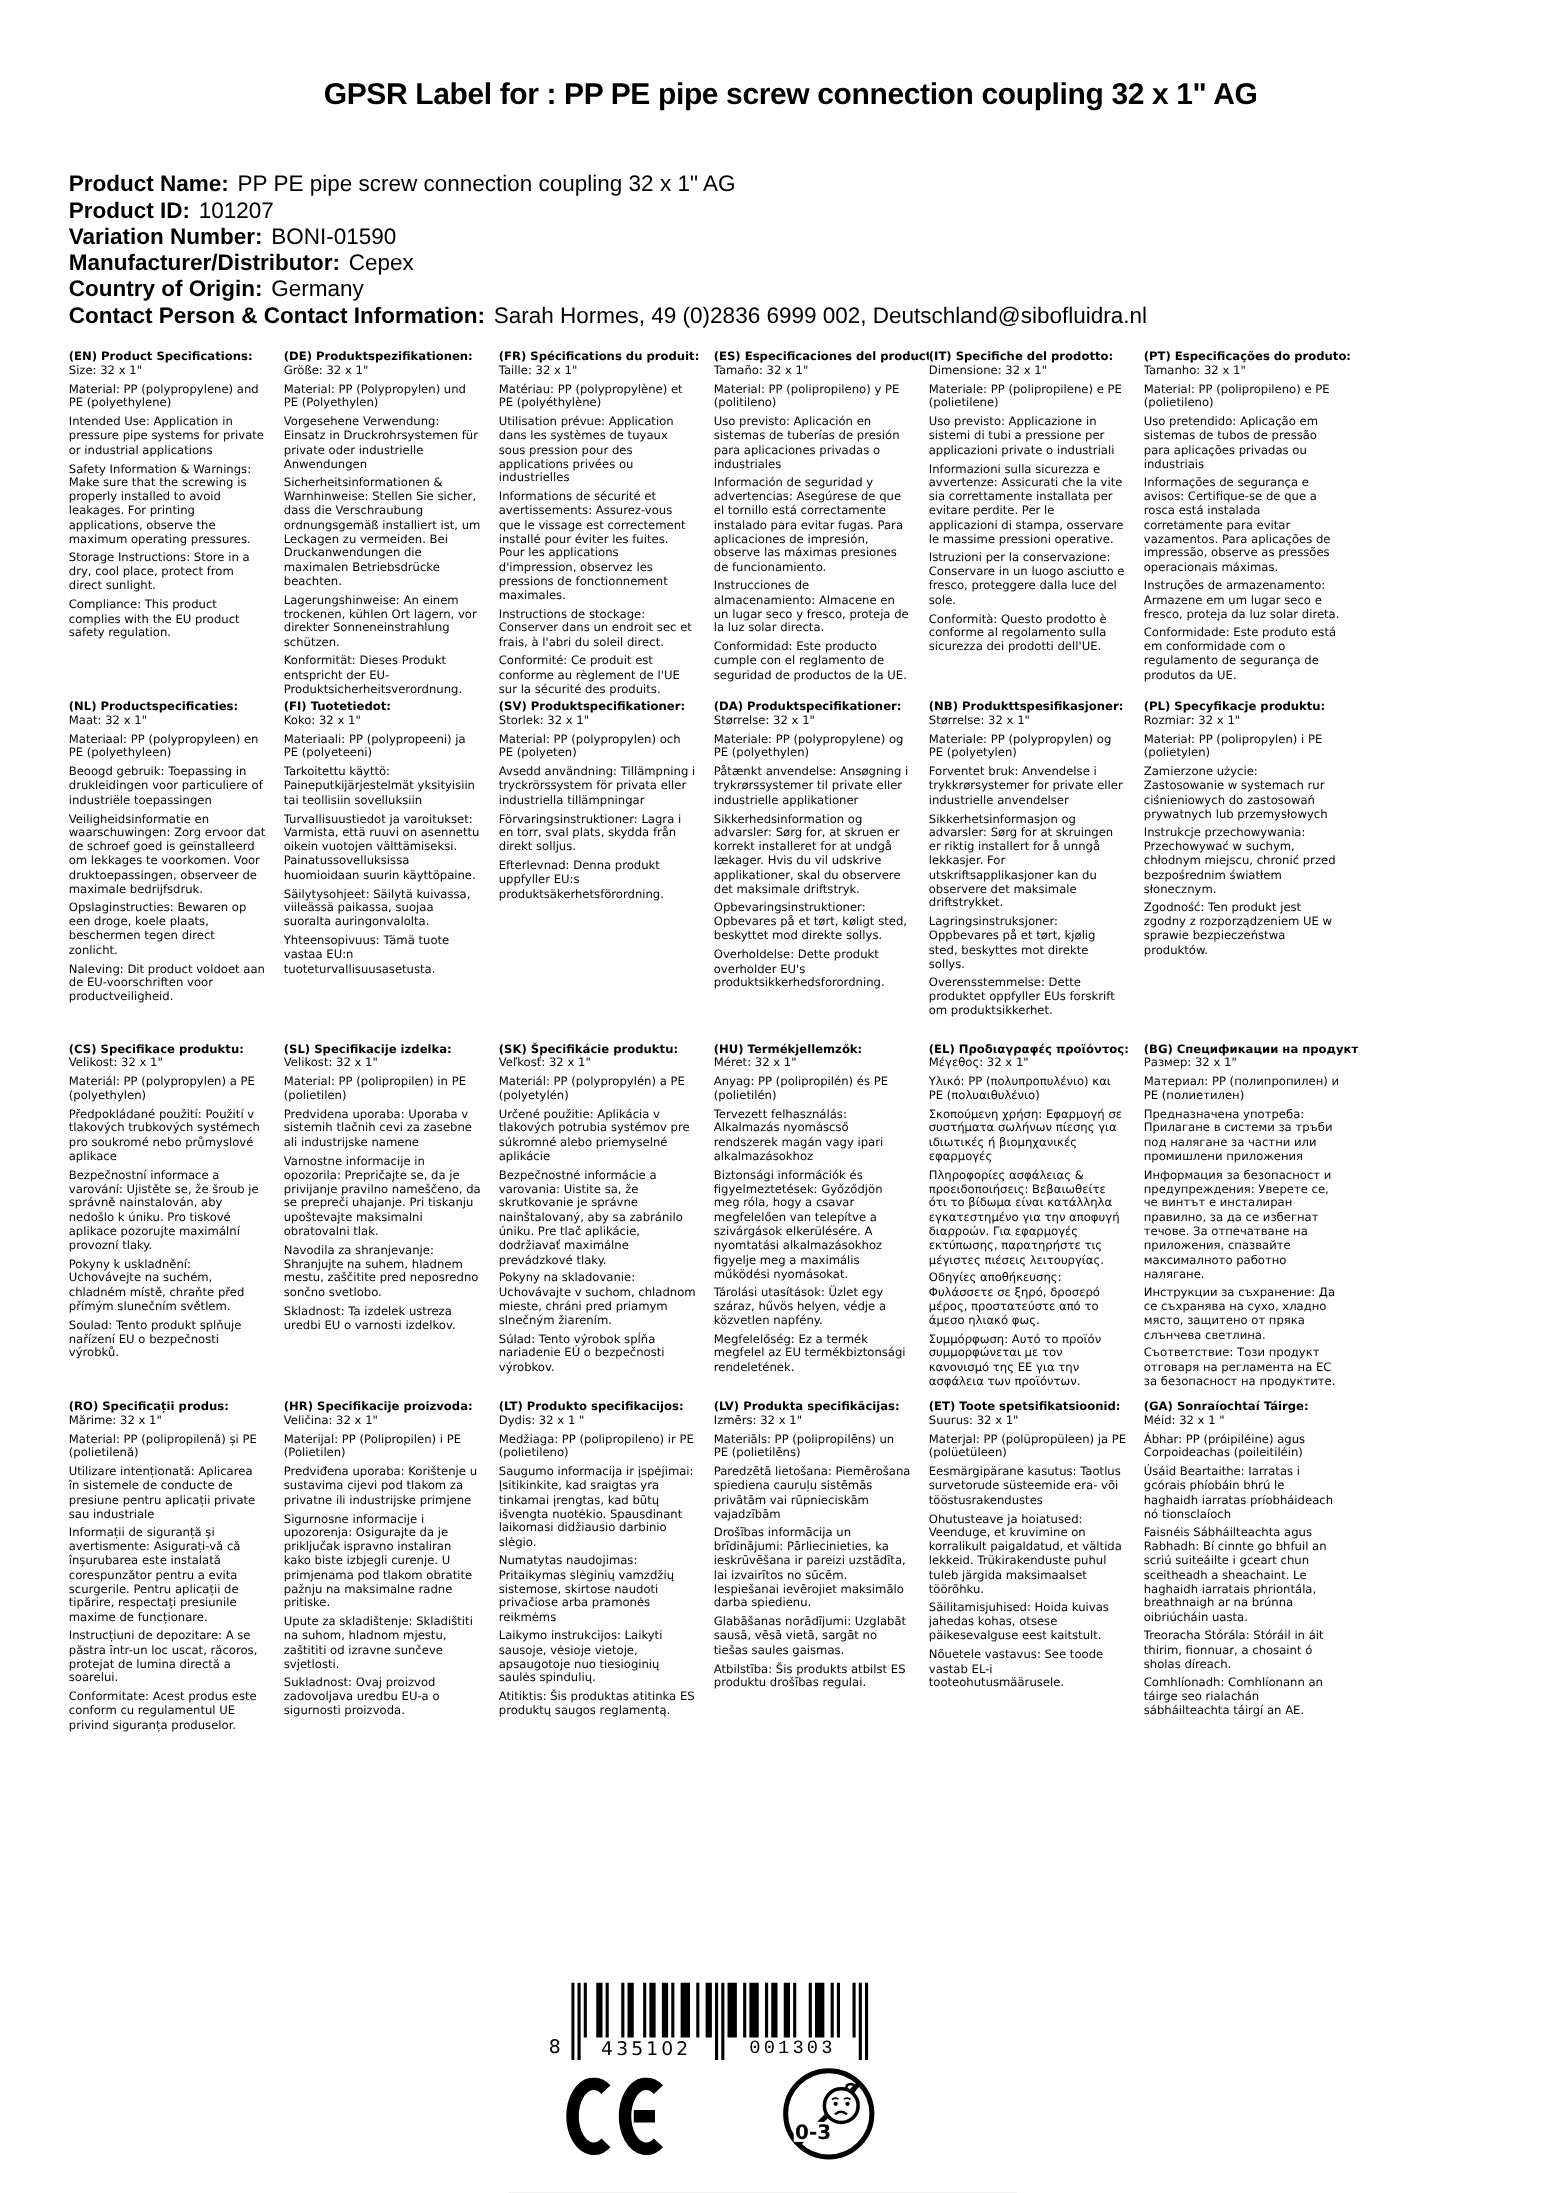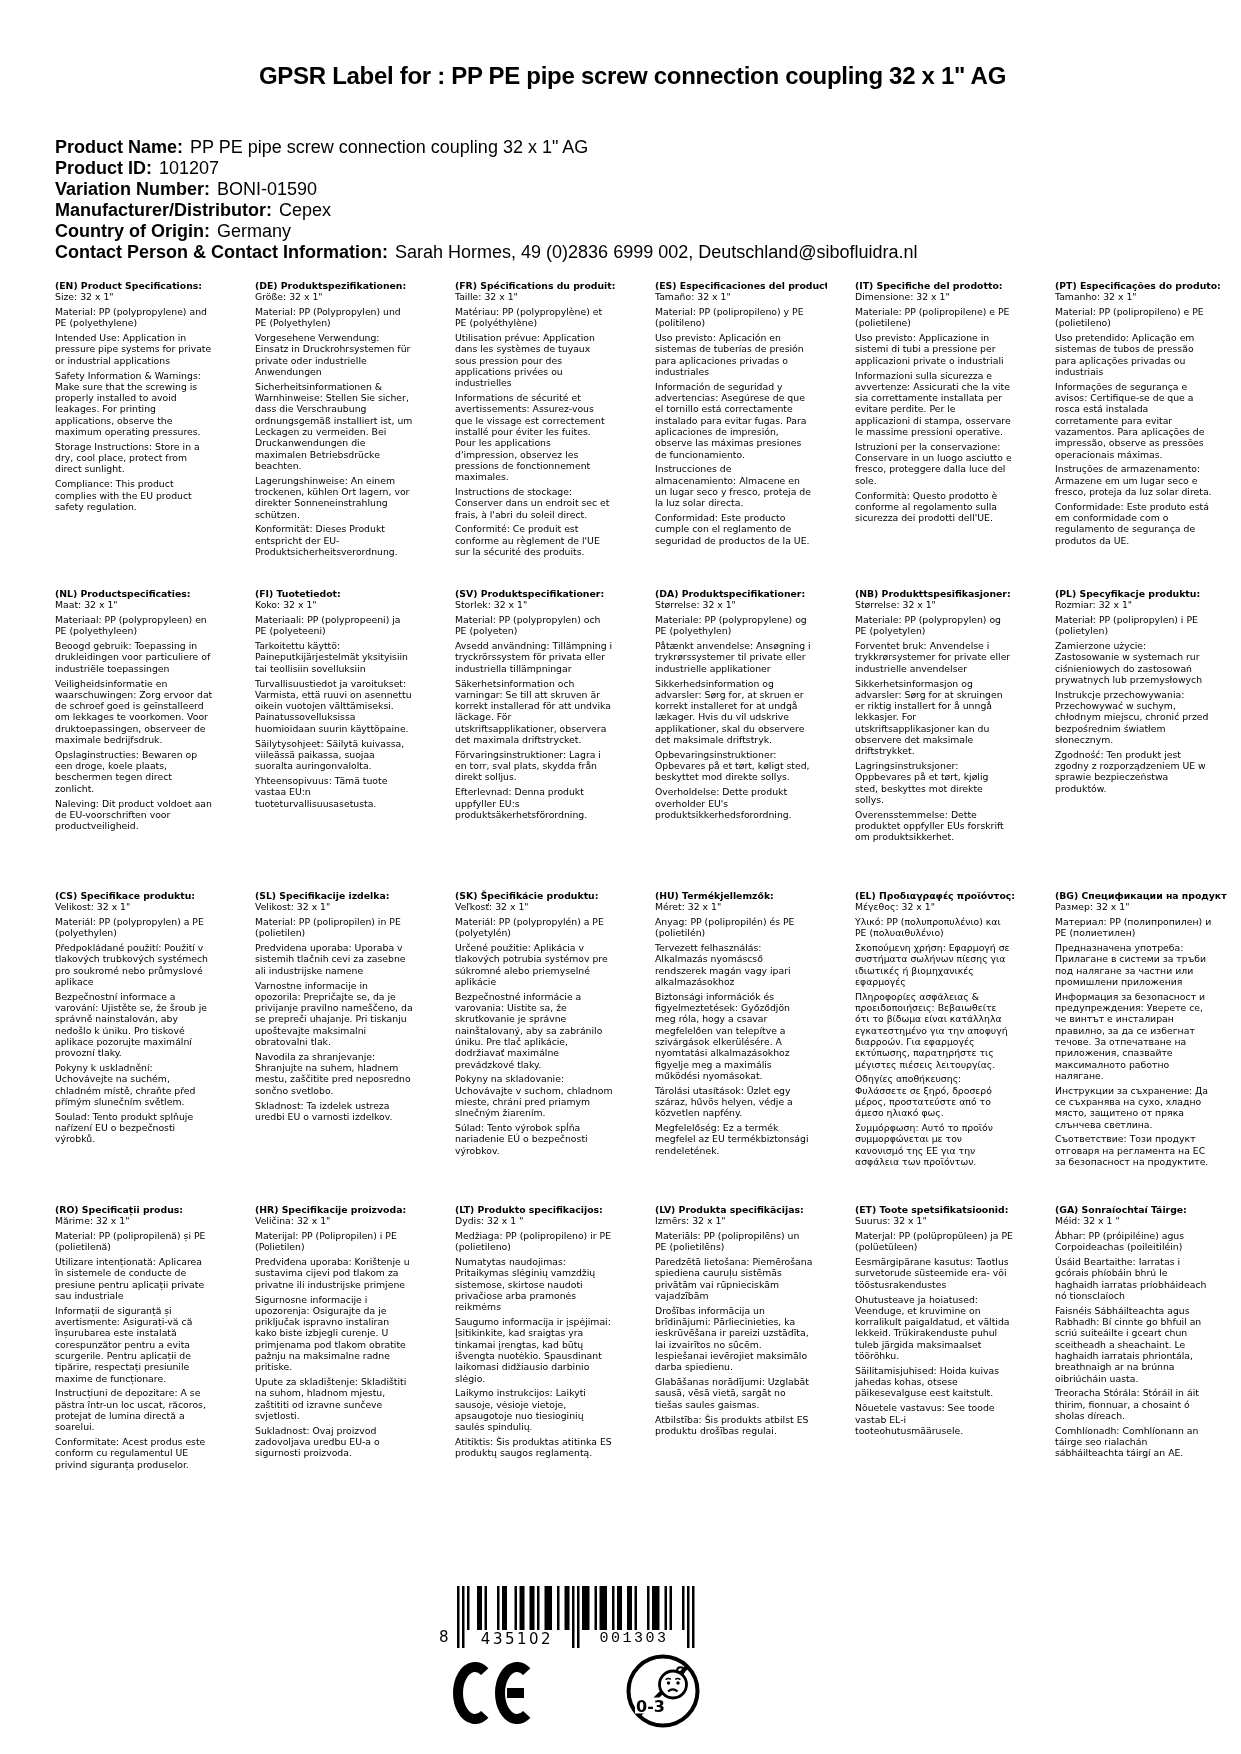--- a/index.html
+++ b/index.html
@@ -4,21 +4,21 @@
 <style>
   html,body{margin:0;padding:0;background:#e8e8e8;}
   .page{position:relative;width:1241px;height:1754px;background:#ffffff;color:#000;
         font-family:"DejaVu Sans",sans-serif;overflow:hidden;margin:0 auto;}
   .title{position:absolute;top:50px;left:0;width:100%;text-align:center;margin:12px;
          font-family:"Liberation Sans",sans-serif;font-size:24px;font-weight:bold;letter-spacing:-0.3px;}
   .product-info{position:absolute;left:55px;top:137px;font-family:"Liberation Sans",sans-serif;
                 font-size:18px;line-height:21px;}
   .pi-label{font-weight:bold;margin-right:7px;}
   .lang-grid{position:absolute;left:55px;top:280px;width:1132px;display:grid;
-             grid-template-columns:repeat(6,172px);grid-template-rows:280px 274px 286px 292px;gap:28px;}
+             grid-template-columns:repeat(6,172px);grid-template-rows:280px 274px 286px 292px;}
   .lang-cell{padding-right:14px;font-size:9.3px;line-height:11.3px;overflow:hidden;}
   .lang-cell h3{font-size:9.3px;line-height:11.3px;margin:0;font-weight:bold;white-space:nowrap;}
   .lang-cell p{margin:0 0 3.5px 0;}
   .barcode{position:absolute;left:437px;top:1586px;width:262px;height:66px;
            font-family:"DejaVu Sans",sans-serif;}
   .barcode svg{display:block;margin-left:20px;}
   .bc-lead{position:absolute;left:2px;top:42px;font-size:15px;}
   .bc-group{position:absolute;top:44px;transform:translateX(-50%);font-size:15px;letter-spacing:2.5px;white-space:nowrap;}
   .bc-left{left:80px;}
   .bc-right{left:197px;font-family:Liberation Mono, monospace;}
@@ -113,21 +113,20 @@
         <p>Tarkoitettu käyttö: Paineputkijärjestelmät yksityisiin tai teollisiin sovelluksiin</p>
         <p>Turvallisuustiedot ja varoitukset: Varmista, että ruuvi on asennettu oikein vuotojen välttämiseksi. Painatussovelluksissa huomioidaan suurin käyttöpaine.</p>
         <p>Säilytysohjeet: Säilytä kuivassa, viileässä paikassa, suojaa suoralta auringonvalolta.</p>
         <p>Yhteensopivuus: Tämä tuote vastaa EU:n tuoteturvallisuusasetusta.</p>
       </div>
       <div class="lang-cell">
         <h3>(SV) Produktspecifikationer:</h3>
         <p>Storlek: 32 x 1"</p>
         <p>Material: PP (polypropylen) och PE (polyeten)</p>
         <p>Avsedd användning: Tillämpning i tryckrörssystem för privata eller industriella tillämpningar</p>
-        <p>Säkerhetsinformation och varningar: Se till att skruven är korrekt installerad för att undvika läckage. För utskriftsapplikationer, observera det maximala driftstrycket.</p>
         <p>Förvaringsinstruktioner: Lagra i en torr, sval plats, skydda från direkt solljus.</p>
         <p>Efterlevnad: Denna produkt uppfyller EU:s produktsäkerhetsförordning.</p>
       </div>
       <div class="lang-cell">
         <h3>(DA) Produktspecifikationer:</h3>
         <p>Størrelse: 32 x 1"</p>
         <p>Materiale: PP (polypropylene) og PE (polyethylen)</p>
         <p>Påtænkt anvendelse: Ansøgning i trykrørssystemer til private eller industrielle applikationer</p>
         <p>Sikkerhedsinformation og advarsler: Sørg for, at skruen er korrekt installeret for at undgå lækager. Hvis du vil udskrive applikationer, skal du observere det maksimale driftstryk.</p>
         <p>Opbevaringsinstruktioner: Opbevares på et tørt, køligt sted, beskyttet mod direkte sollys.</p>
@@ -219,22 +218,22 @@
         <p>Materijal: PP (Polipropilen) i PE (Polietilen)</p>
         <p>Predviđena uporaba: Korištenje u sustavima cijevi pod tlakom za privatne ili industrijske primjene</p>
         <p>Sigurnosne informacije i upozorenja: Osigurajte da je priključak ispravno instaliran kako biste izbjegli curenje. U primjenama pod tlakom obratite pažnju na maksimalne radne pritiske.</p>
         <p>Upute za skladištenje: Skladištiti na suhom, hladnom mjestu, zaštititi od izravne sunčeve svjetlosti.</p>
         <p>Sukladnost: Ovaj proizvod zadovoljava uredbu EU-a o sigurnosti proizvoda.</p>
       </div>
       <div class="lang-cell">
         <h3>(LT) Produkto specifikacijos:</h3>
         <p>Dydis: 32 x 1 "</p>
         <p>Medžiaga: PP (polipropileno) ir PE (polietileno)</p>
+        <p>Saugumo informacija ir įspėjimai: Įsitikinkite, kad sraigtas yra tinkamai įrengtas, kad būtų išvengta nuotėkio. Spausdinant laikomasi didžiausio darbinio slėgio.</p>
         <p>Numatytas naudojimas: Pritaikymas slėginių vamzdžių sistemose, skirtose naudoti privačiose arba pramonės reikmėms</p>
-        <p>Saugumo informacija ir įspėjimai: Įsitikinkite, kad sraigtas yra tinkamai įrengtas, kad būtų išvengta nuotėkio. Spausdinant laikomasi didžiausio darbinio slėgio.</p>
         <p>Laikymo instrukcijos: Laikyti sausoje, vėsioje vietoje, apsaugotoje nuo tiesioginių saulės spindulių.</p>
         <p>Atitiktis: Šis produktas atitinka ES produktų saugos reglamentą.</p>
       </div>
       <div class="lang-cell">
         <h3>(LV) Produkta specifikācijas:</h3>
         <p>Izmērs: 32 x 1"</p>
         <p>Materiāls: PP (polipropilēns) un PE (polietilēns)</p>
         <p>Paredzētā lietošana: Piemērošana spiediena cauruļu sistēmās privātām vai rūpnieciskām vajadzībām</p>
         <p>Drošības informācija un brīdinājumi: Pārliecinieties, ka ieskrūvēšana ir pareizi uzstādīta, lai izvairītos no sūcēm. Iespiešanai ievērojiet maksimālo darba spiedienu.</p>
         <p>Glabāšanas norādījumi: Uzglabāt sausā, vēsā vietā, sargāt no tiešas saules gaismas.</p>

